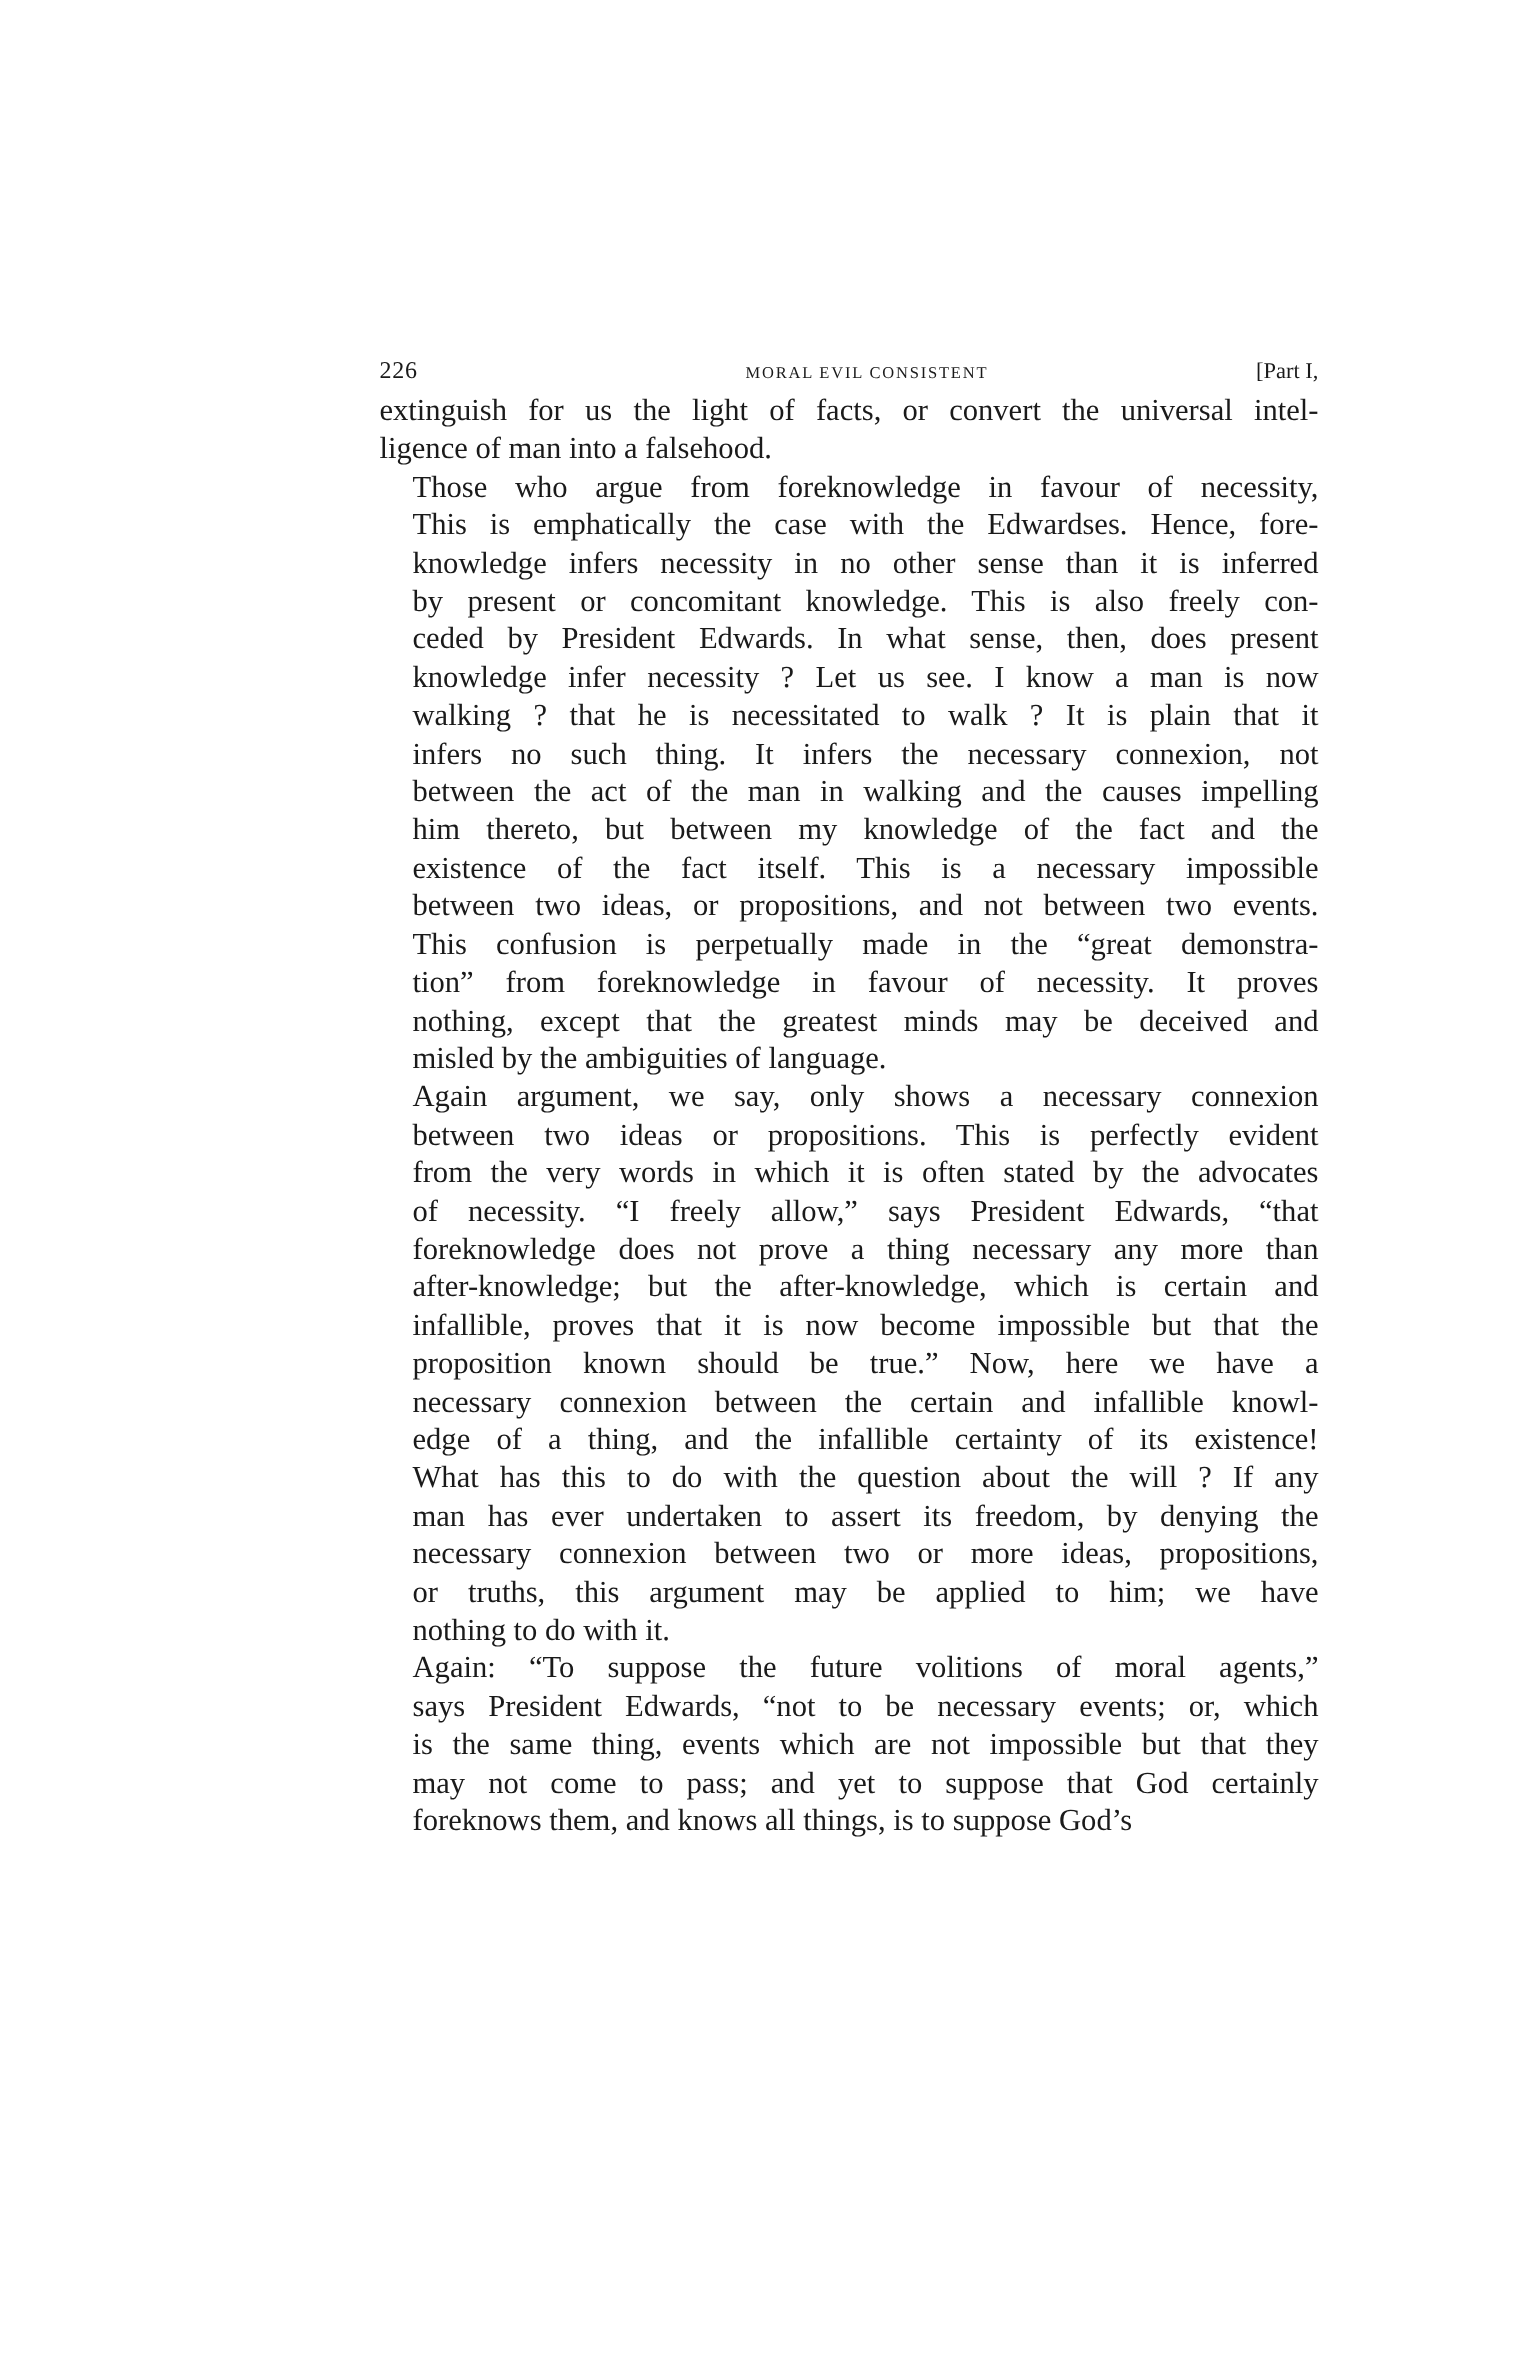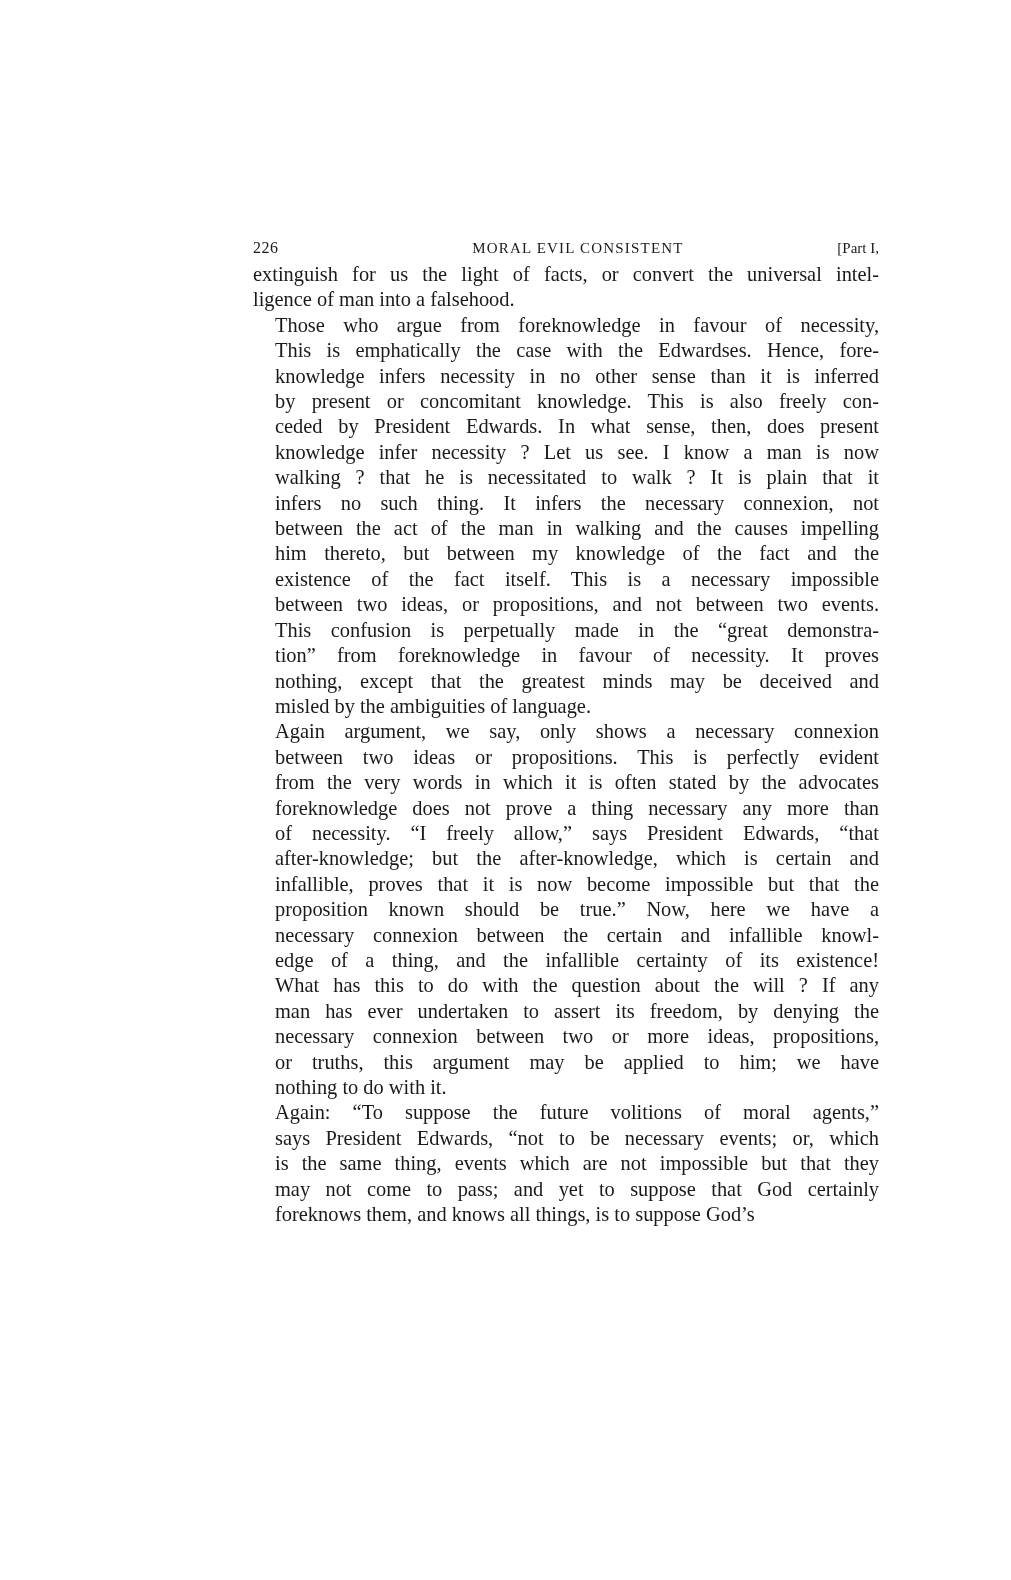--- a/index.html
+++ b/index.html
@@ -27,21 +27,21 @@
       align-items: baseline;
       font-size: 15px;
       height: 24px;
       margin-bottom: 16px;
     }
     .running-head .folio {
       font-size: 16px;
       letter-spacing: 0.5px;
     }
     .running-head .title {
-      font-size: 15px;
+      font-size: 11px;
       letter-spacing: 1.2px;
       text-transform: uppercase;
       margin-left: 40px;
     }
     .running-head .part {
       font-size: 15px;
       margin-top: 18px;
     }
     .body-text {
       font-size: 20.4px;
@@ -97,22 +97,22 @@
         <span class="line">between two ideas, or propositions, and not between two events.</span>
         <span class="line">This confusion is perpetually made in the “great demonstra-</span>
         <span class="line">tion” from foreknowledge in favour of necessity.   It proves</span>
         <span class="line">nothing, except that the greatest minds may be deceived and</span>
         <span class="line last">misled by the ambiguities of language.</span>
       </p>
       <p class="indent">
         <span class="line" style="text-indent: 22px;">Again argument, we say, only shows a necessary connexion</span>
         <span class="line">between two ideas or propositions.   This is perfectly evident</span>
         <span class="line">from the very words in which it is often stated by the advocates</span>
+        <span class="line">of necessity.   “I freely allow,” says President Edwards, “that</span>
         <span class="line">foreknowledge does not prove a thing necessary any more than</span>
-        <span class="line">of necessity.   “I freely allow,” says President Edwards, “that</span>
         <span class="line">after-knowledge; but the after-knowledge, which is certain and</span>
         <span class="line">infallible, proves that it is now become impossible but that the</span>
         <span class="line">proposition known should be true.”   Now, here we have a</span>
         <span class="line">necessary connexion between the certain and infallible knowl-</span>
         <span class="line">edge of a thing, and the infallible certainty of its existence!</span>
         <span class="line">What has this to do with the question about the will ?   If any</span>
         <span class="line">man has ever undertaken to assert its freedom, by denying the</span>
         <span class="line">necessary connexion between two or more ideas, propositions,</span>
         <span class="line">or truths, this argument may be applied to him; we have</span>
         <span class="line last">nothing to do with it.</span>

